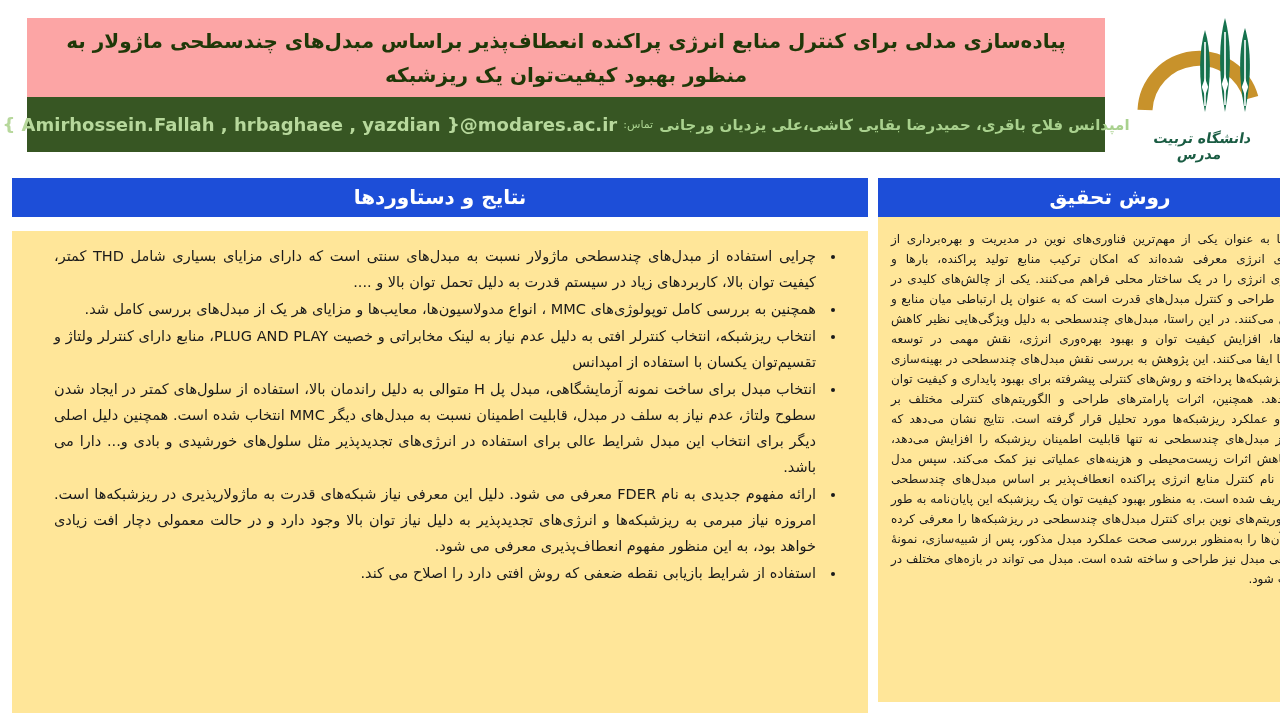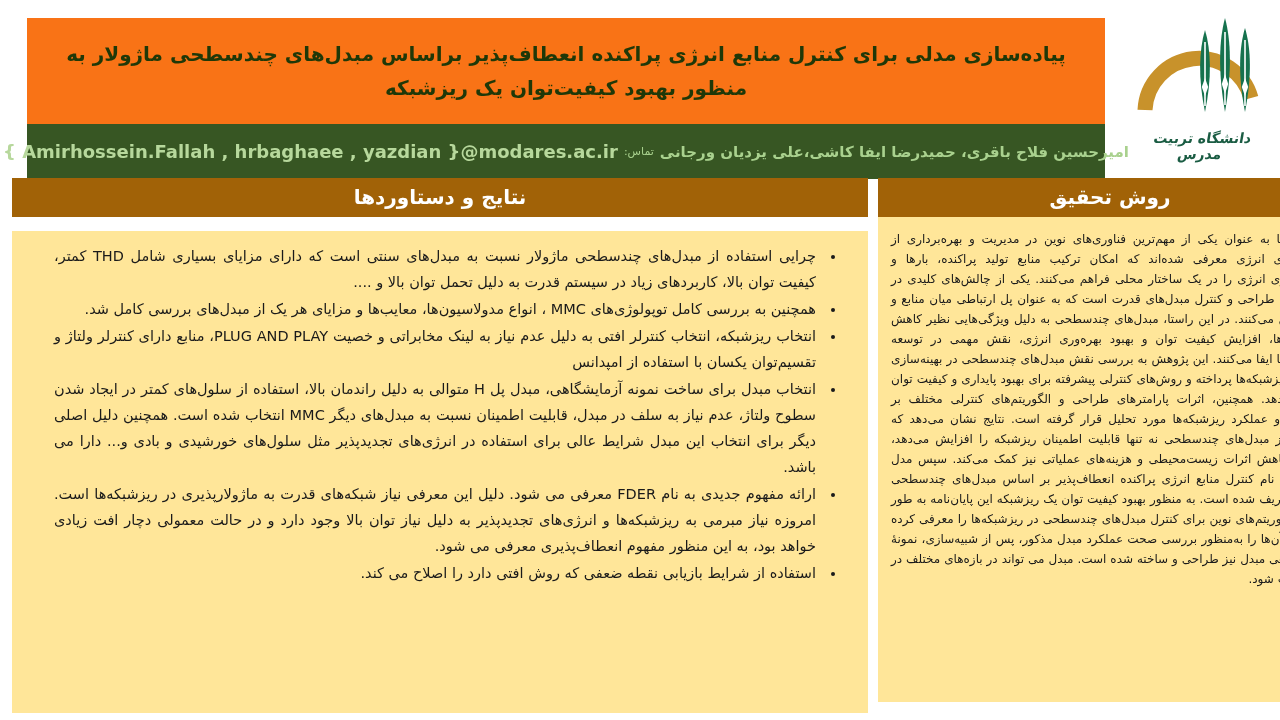--- a/index.html
+++ b/index.html
@@ -5,21 +5,21 @@
   html,body{margin:0;padding:0;}
   body{
     width:1280px;height:720px;background:#ffffff;position:relative;
     font-family:"DejaVu Sans",sans-serif;overflow:hidden;
   }
   .abs{position:absolute;}
 
   
   .title-block{left:27px;top:18px;width:1078px;}
   .title-bar{
-    background:#f97316;color:#1F3808;height:106px;
+    background:#fca5a5;color:#1F3808;height:79px;
     display:flex;align-items:center;justify-content:center;
     text-align:center;font-weight:bold;font-size:20px;line-height:34px;
     padding:0 34px;direction:rtl;
   }
   .author-bar{
     background:#375623;height:55px;
     display:flex;align-items:center;justify-content:center;
     direction:rtl;gap:6px;white-space:nowrap;
   }
   .author-names{color:#A9D18E;font-weight:bold;font-size:15px;}
@@ -28,21 +28,21 @@
 
   
   .logo-box{left:1128px;top:2px;width:146px;height:166px;text-align:center;}
   .logo-caption{
     color:#1A5C43;font-weight:bold;font-size:14px;margin-top:-4px;
     transform:skewX(-10deg);direction:rtl;
   }
 
   
   .panel-header{
-    background:#a16207;color:#ffffff;font-weight:bold;font-size:20px;
+    background:#1d4ed8;color:#ffffff;font-weight:bold;font-size:20px;
     height:39px;line-height:39px;text-align:center;direction:rtl;
   }
   .panel-body{
     background:#FFE699;direction:rtl;color:#1a1a1a;overflow:hidden;
     text-align:justify;
   }
   .left-panel{left:12px;top:178px;width:856px;}
   .left-panel .panel-body{margin-top:14px;height:482px;font-size:14.5px;line-height:26px;padding:10px 26px;box-sizing:border-box;}
   .left-panel .intro{margin:4px 0 2px 0;text-indent:26px;}
   .left-panel ul{margin:2px 0 0 16px;padding:0 22px 0 0;list-style:disc;}
@@ -50,21 +50,21 @@
 
   .right-panel{left:878px;top:178px;width:464px;}
   .right-panel .panel-body{height:485px;font-size:12px;line-height:20px;padding:12px 13px;box-sizing:border-box;}
 </style>
 </head>
 <body>
 
 <div class="abs title-block">
   <div class="title-bar">پیاده‌سازی مدلی برای کنترل منابع انرژی پراکنده انعطاف‌پذیر براساس مبدل‌های چندسطحی ماژولار به منظور بهبود کیفیت‌توان یک ریزشبکه</div>
   <div class="author-bar">
-    <span class="author-names">امیرحسین فلاح باقری، حمیدرضا ایفا کاشی،علی یزدیان ورجانی</span>
+    <span class="author-names">امپدانس فلاح باقری، حمیدرضا بقایی کاشی،علی یزدیان ورجانی</span>
     <span class="contact-label">تماس:</span>
     <span class="contact-email">{ Amirhossein.Fallah , hrbaghaee , yazdian }@modares.ac.ir</span>
   </div>
 </div>
 
 <div class="abs logo-box">
   <svg width="132" height="128" viewBox="0 0 132 128">
 
     <path d="M 10 108 A 54 54 0 0 1 116 96" fill="none" stroke="#C8922B" stroke-width="15"></path>
 

